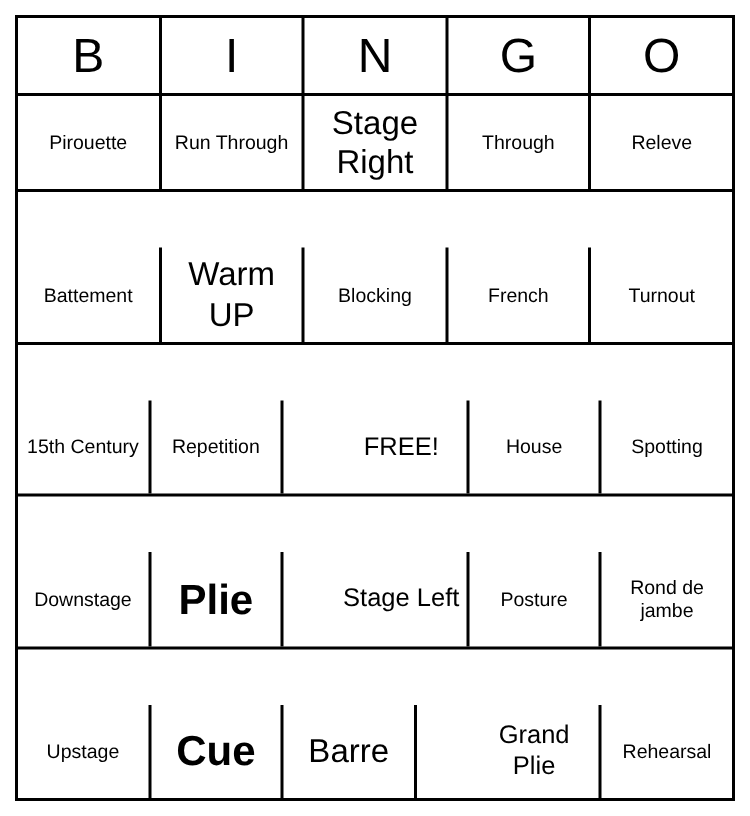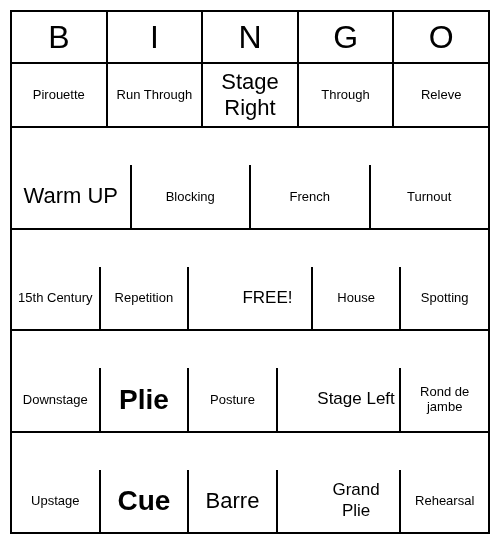--- a/index.html
+++ b/index.html
@@ -108,37 +108,38 @@
     </div>
   <div class="bingo-grid">
   <div class="bingo-row">
         <div class="bingo-cell">Pirouette</div>
         <div class="bingo-cell">Run Through</div>
         <div class="bingo-cell large-text">Stage Right</div>
         <div class="bingo-cell">Through</div>
         <div class="bingo-cell">Releve</div>
       </div>
       <div class="bingo-row">
+        <div class="bingo-cell">Battement</div>
         <div class="bingo-cell large-text">Warm UP</div>
         <div class="bingo-cell">Blocking</div>
         <div class="bingo-cell">French</div>
         <div class="bingo-cell">Turnout</div>
       </div>
       <div class="bingo-row">
         <div class="bingo-cell">15th Century</div>
         <div class="bingo-cell">Repetition</div>
         <div class="bingo-cell medium-text">FREE!</div>
         <div class="bingo-cell">House</div>
         <div class="bingo-cell">Spotting</div>
       </div>
       <div class="bingo-row">
         <div class="bingo-cell">Downstage</div>
         <div class="bingo-cell xlarge-text">Plie</div>
+        <div class="bingo-cell medium-text">Stage Left</div>
         <div class="bingo-cell">Posture</div>
-        <div class="bingo-cell medium-text">Stage Left</div>
         <div class="bingo-cell">Rond de jambe</div>
       </div>
       <div class="bingo-row">
         <div class="bingo-cell">Upstage</div>
         <div class="bingo-cell xlarge-text">Cue</div>
         <div class="bingo-cell large-text">Barre</div>
         <div class="bingo-cell medium-text">Grand Plie</div>
         <div class="bingo-cell">Rehearsal</div>
       </div>
     </div>

